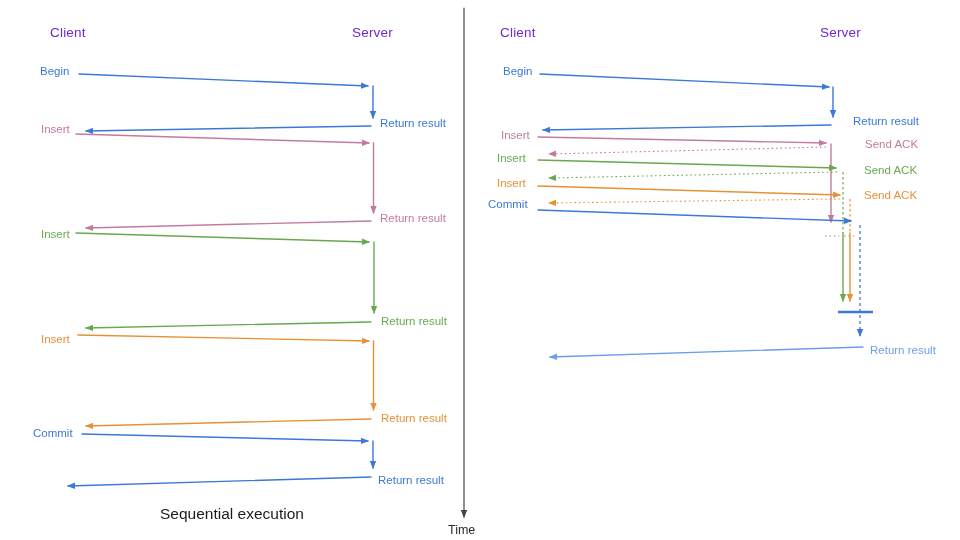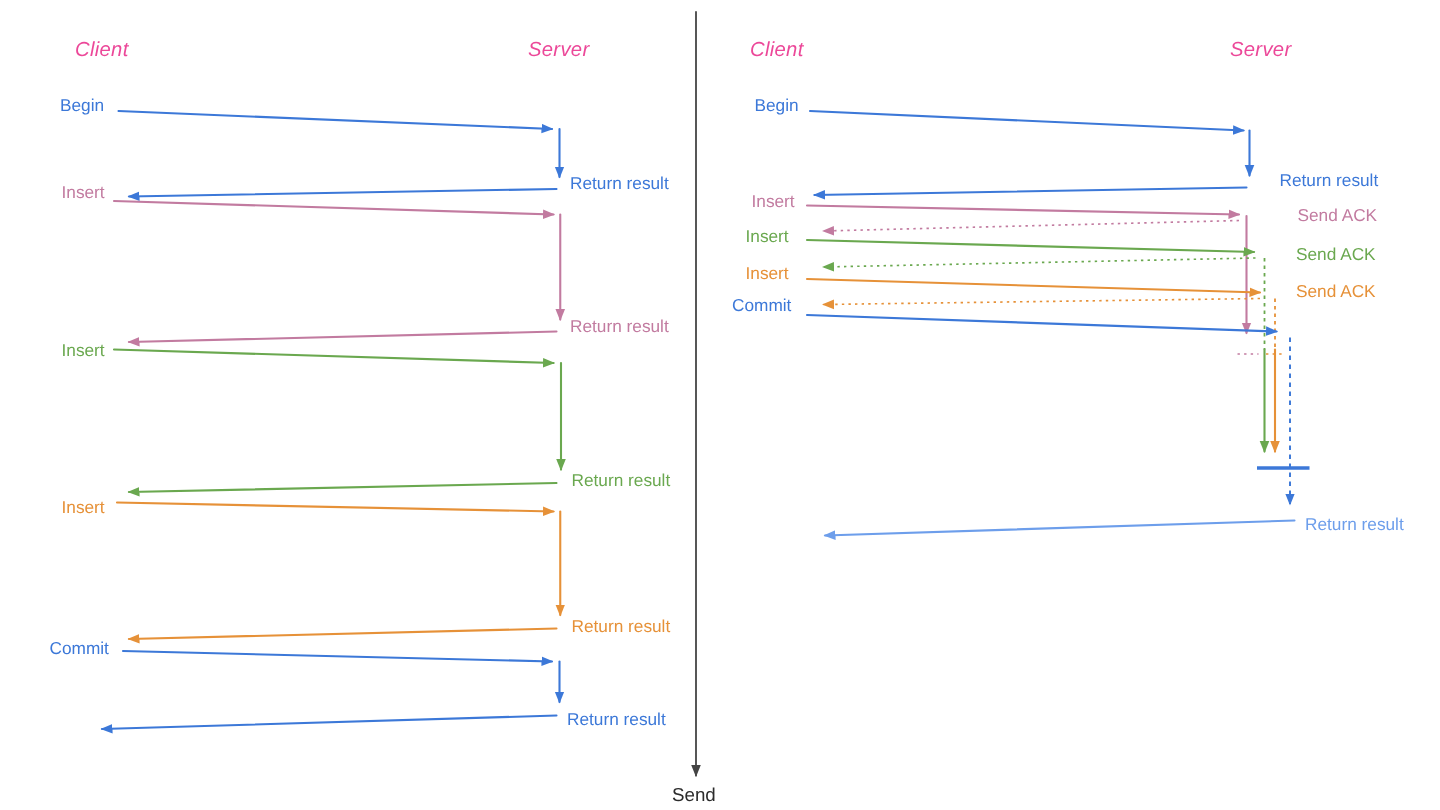--- a/index.html
+++ b/index.html
@@ -2,21 +2,21 @@
 <html><head>
 <meta charset="utf-8">
 <style>
   html,body{margin:0;padding:0;background:#fff;}
   .stage{
     position:relative;width:960px;height:540px;background:#ffffff;
     font-family:"Liberation Sans",sans-serif;overflow:hidden;
   }
   .stage svg{position:absolute;left:0;top:0;}
   .lbl{position:absolute;font-size:11.5px;line-height:1.1;white-space:nowrap;}
-  .hdr{font-size:13.5px;font-style:italic;color:#ec4899;letter-spacing:.2px;}
+  .hdr{font-size:13.5px;color:#6d28d9;letter-spacing:.2px;}
   .caption{font-size:15.5px;color:#1c1c1c;}
   .time{font-size:12.5px;color:#2b2b2b;}
   .c-blue{color:#3c78d8}.c-pink{color:#c27ba0}.c-green{color:#6aa84f}
   .c-orange{color:#e69138}.c-lblue{color:#6d9eeb}
   .ln{fill:none;stroke-width:1.4;stroke-linecap:round;}
   .s-blue{stroke:#3c78d8}.s-pink{stroke:#c27ba0}.s-green{stroke:#6aa84f}
   .s-orange{stroke:#e69138}.s-lblue{stroke:#6d9eeb}.s-gray{stroke:#444444}
   .dash{stroke-width:1.1;stroke-dasharray:1.6 2.8;stroke-linecap:butt;}
   .dashv{stroke-width:1.2;stroke-dasharray:2.4 2.6;stroke-linecap:butt;}
   .dashb{stroke-width:1.3;stroke-dasharray:3 3;stroke-linecap:butt;}
@@ -115,22 +115,23 @@
 
   <div class="lbl c-green" style="left:41px;top:228px">Insert</div>
   <div class="lbl c-green" style="left:381px;top:315px">Return result</div>
 
   <div class="lbl c-orange" style="left:41px;top:333px">Insert</div>
   <div class="lbl c-orange" style="left:381px;top:412px">Return result</div>
 
   <div class="lbl c-blue" style="left:33px;top:427px">Commit</div>
   <div class="lbl c-blue" style="left:378px;top:474px">Return result</div>
 
+  <div class="lbl caption" style="left:160px;top:505px">Sequential execution</div>
 
-  <div class="lbl time" style="left:448px;top:524px">Send</div>
+  <div class="lbl time" style="left:448px;top:524px">Time</div>
 
   <div class="lbl hdr" style="left:500px;top:26px">Client</div>
   <div class="lbl hdr" style="left:820px;top:26px">Server</div>
 
   <div class="lbl c-blue" style="left:503px;top:65px">Begin</div>
   <div class="lbl c-blue" style="left:853px;top:115px">Return result</div>
 
   <div class="lbl c-pink" style="left:501px;top:129px">Insert</div>
   <div class="lbl c-pink" style="left:865px;top:138px">Send ACK</div>
 

